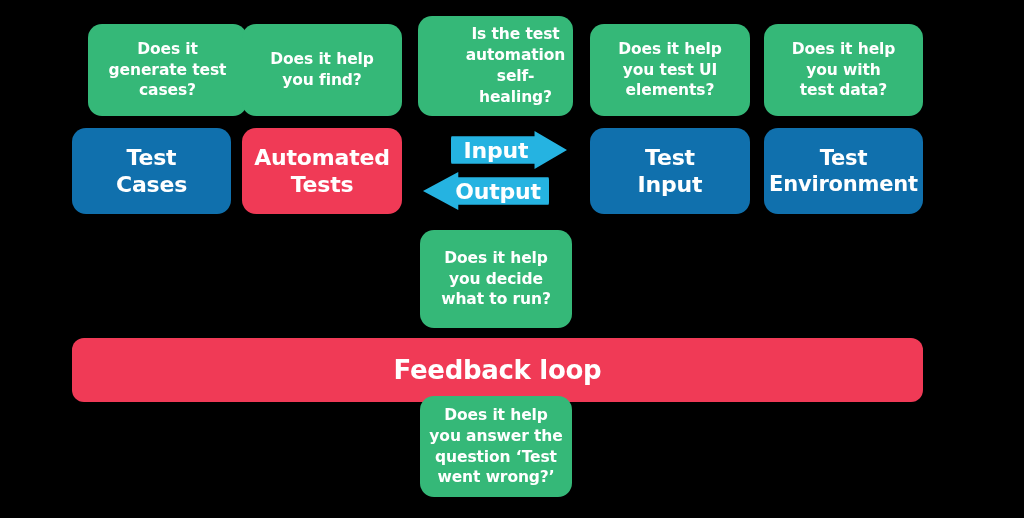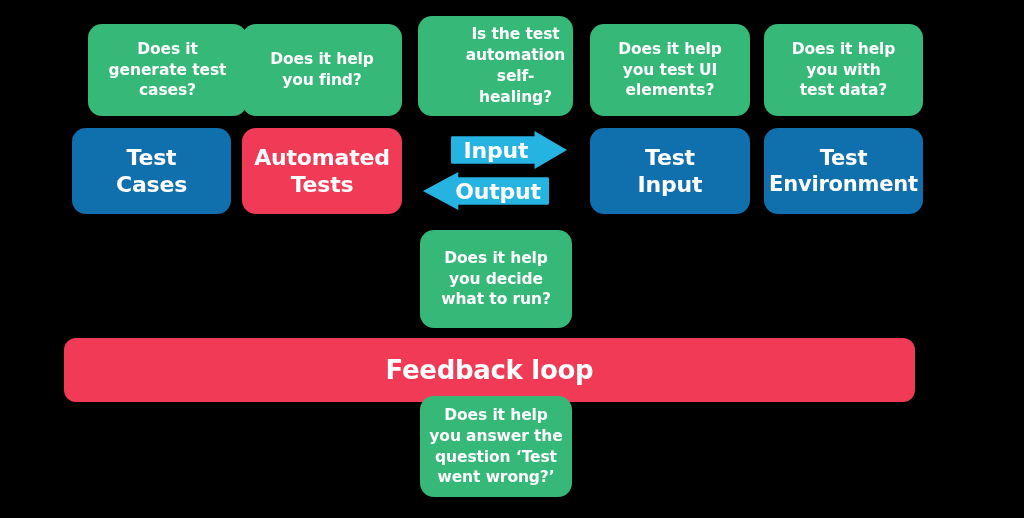--- a/index.html
+++ b/index.html
@@ -169,21 +169,21 @@
   </div>
 
   <div class="box q-box" style="left:420px; top:230px; width:152px; height:98px;">
     <div>
       <span class="line">Does it help</span>
       <span class="line">you decide</span>
       <span class="line">what to run?</span>
     </div>
   </div>
 
-  <div class="box feedback-bar" style="left:64px; top:338px; width:851px; height:64px;">
+  <div class="box feedback-bar" style="left:72px; top:338px; width:851px; height:64px;">
     <span>Feedback loop</span>
   </div>
 
   <div class="box q-box" style="left:420px; top:396px; width:152px; height:101px;">
     <div>
       <span class="line">Does it help</span>
       <span class="line">you answer the</span>
       <span class="line">question ‘Test</span>
       <span class="line">went wrong?’</span>
     </div>

